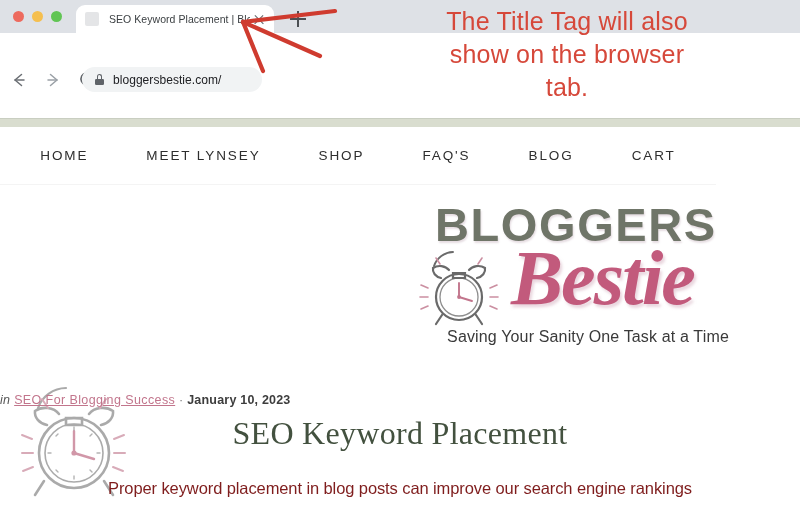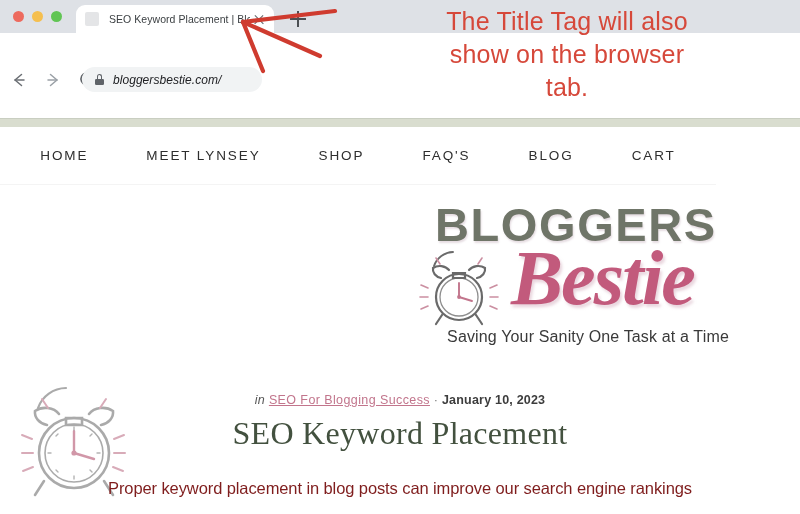--- a/index.html
+++ b/index.html
@@ -81,21 +81,20 @@
   .newtab::before, .newtab::after {
     content: ""; position: absolute; background: #4b4f53;
   }
   .newtab::before { left: 2px; top: 9.2px; width: 16px; height: 1.8px; }
   .newtab::after  { left: 9.1px; top: 2px; width: 1.8px; height: 16px; }
 
   .toolbar {
     position: absolute; left: 0; top: 33px;
     width: 800px; height: 85px;
     background: #ffffff;
-    font-style: italic;
   }
   .navbtn {
     position: absolute; top: 36px;
     width: 22px; height: 22px;
     color: #5f6368;
   }
   .navbtn svg { display: block; }
   .nav-back { left: 8px; }
   .nav-fwd  { left: 42px; }
   .nav-reload { left: 76px; top: 35px; }
@@ -213,21 +212,20 @@
   .wm-clock {
     position: absolute; left: 14px; top: 250px;
     width: 118px; height: 130px;
     opacity: 0.75;
   }
 
   
   .post-meta {
     position: absolute; left: 0; top: 266px;
     width: 800px;
-    text-align: center;
     font-size: 12.5px;
     color: #585858;
     letter-spacing: 0.3px;
   }
   .post-meta .in { font-style: italic; }
   .post-meta .cat {
     color: #c2758c;
     text-decoration: underline;
     letter-spacing: 0.4px;
   }

